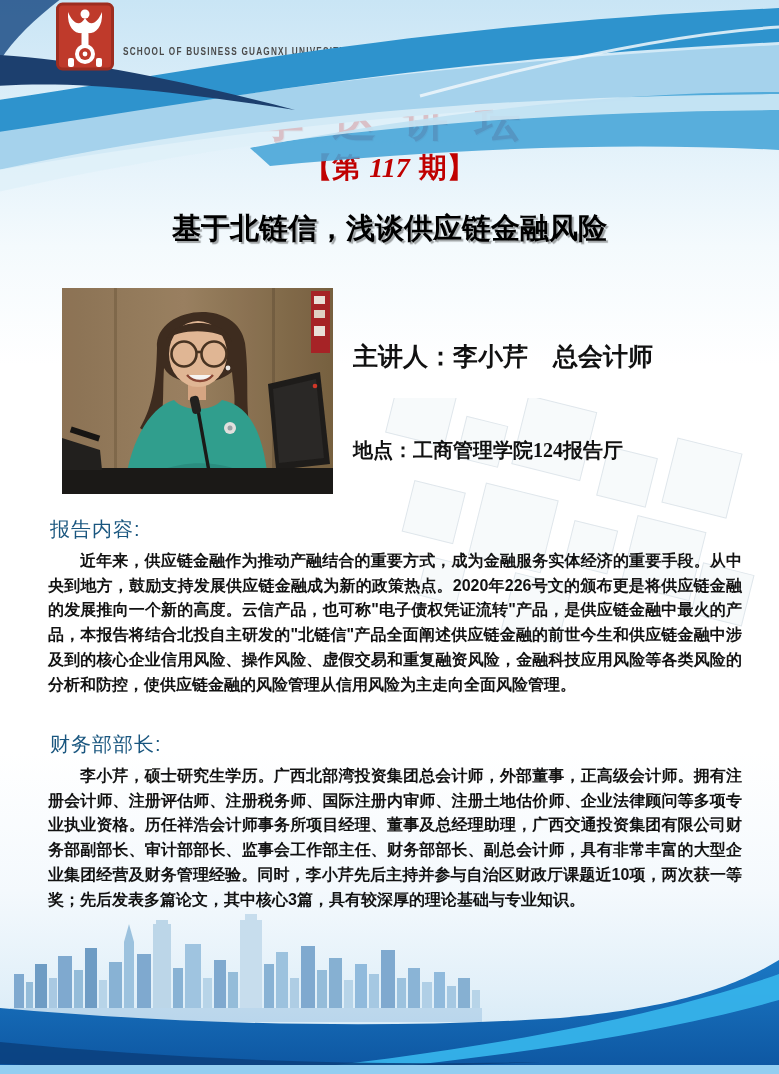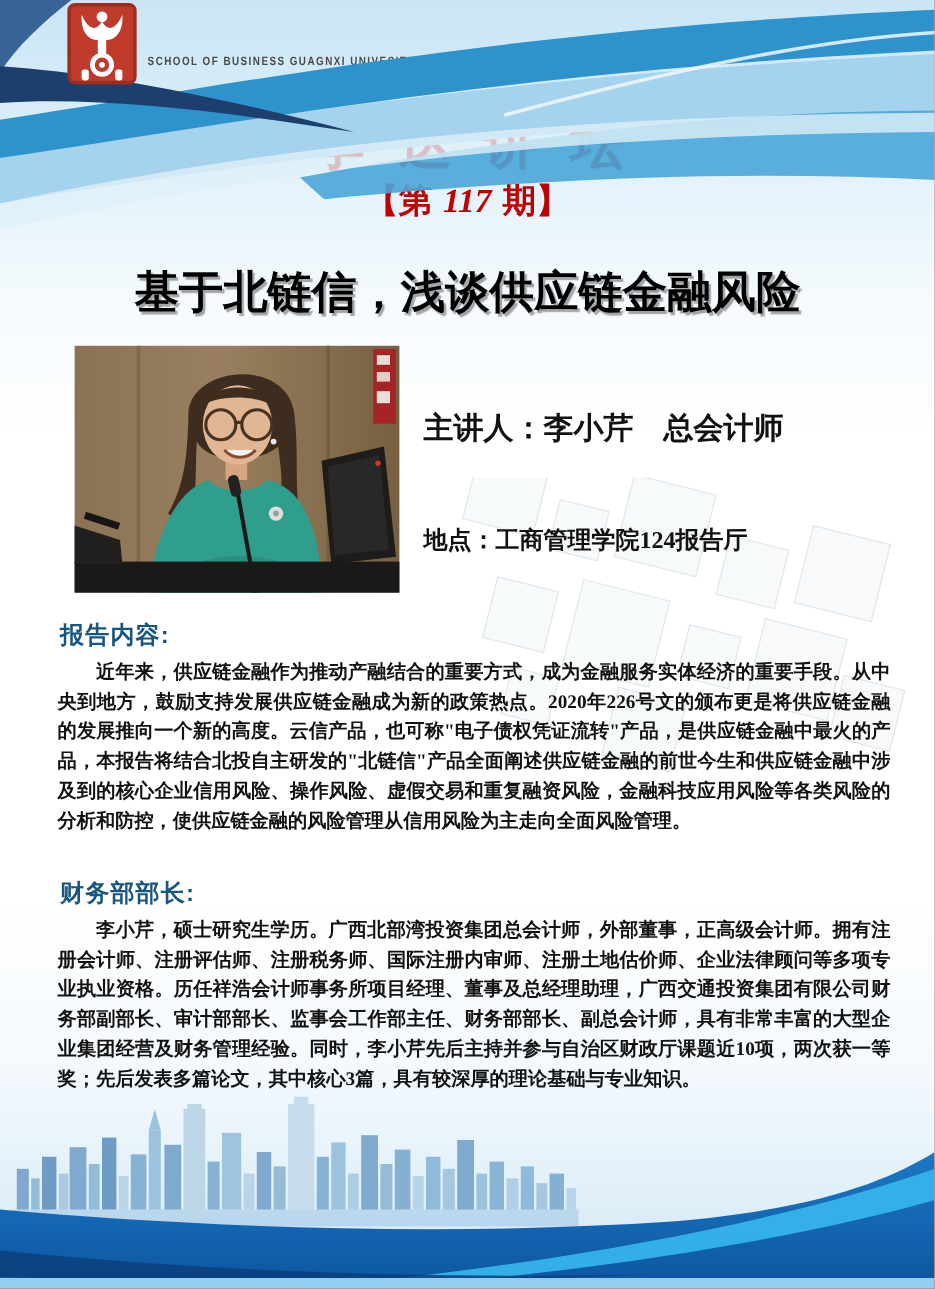--- a/index.html
+++ b/index.html
@@ -33,51 +33,51 @@
     letter-spacing:27px;padding-left:27px;white-space:nowrap;
     text-shadow:1px 1px 0 rgba(120,0,0,.25);
   }
   .issue-line{
     left:0;right:0;top:149px;text-align:center;
     font-family:"Liberation Serif",serif;
     font-size:28px;font-weight:bold;color:var(--title-red);white-space:nowrap;
   }
   .issue-num{font-style:italic;padding:0 2px;}
   .main-title{
-    left:0;right:0;top:219px;text-align:center;
+    left:0;right:0;top:209px;text-align:center;
     font-family:Liberation Serif, serif;
-    font-size:37px;font-weight:900;color:#000;white-space:nowrap;
+    font-size:29px;font-weight:900;color:#000;white-space:nowrap;
     text-shadow:2px 2px 1px rgba(0,0,0,.35);
   }
   
   .speaker-line{
     left:353px;top:340px;
     font-family:"Liberation Serif",serif;
     font-size:25px;font-weight:bold;color:#111;white-space:nowrap;
   }
   .time-line,.venue-line{
     left:353px;
     font-family:"Liberation Serif",serif;
     font-size:20px;font-weight:bold;color:#111;white-space:nowrap;
   }
   .time-line{top:387px;}
   .venue-line{top:437px;}
   
   .sec-heading{
     left:50px;
-    font-size:20px;font-weight:bold;color:var(--heading-blue);
+    font-size:20px;font-weight:normal;color:var(--heading-blue);
     letter-spacing:1px;white-space:nowrap;
   }
   .sec-heading.h1{top:516px;}
   .sec-heading.h2{top:731px;}
   .sec-body{
     left:48px;width:694px;
     font-size:16px;line-height:24.7px;font-weight:600;
     color:#121212;text-align:justify;text-indent:2em;
-    font-family:Liberation Serif, serif;
+    font-family:Liberation Sans, sans-serif;
   }
   .sec-body.b1{top:549px;}
   .sec-body.b2{top:764px;}
   .welcome-line{
     left:427px;top:939px;
     font-size:20px;font-weight:800;color:#0a0a0a;white-space:nowrap;
     z-index:6;
   }
   .photo-frame{left:62px;top:288px;width:271px;height:206px;z-index:2;}
   .top-waves{left:0;top:0;z-index:1;}

